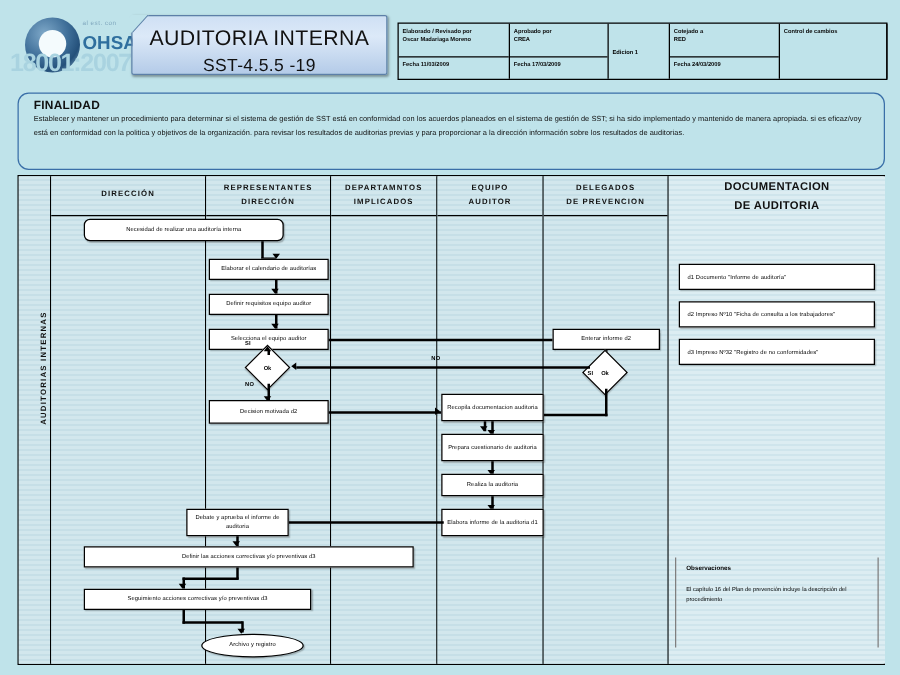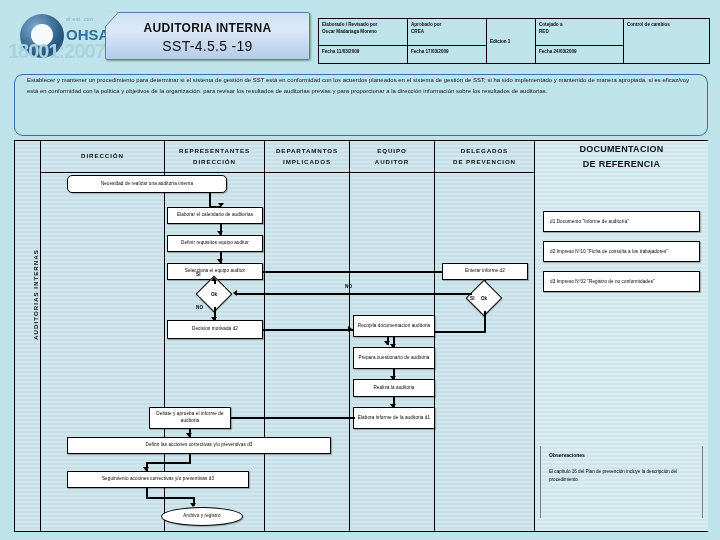--- a/index.html
+++ b/index.html
@@ -46,21 +46,21 @@
     text-align:center;
     box-shadow:1px 1px 2px rgba(0,0,0,.35);
   }
   #title-box .fold {
     position:absolute; left:-1px; top:-1px; width:14px; height:14px;
     background:#bfe3ea;
     border-right:1px solid #5d7fa8;
     transform:skewX(-42deg);
     transform-origin:top left;
   }
-  #title-box .t1 { margin-top:8px; font-size:12px; font-weight:bold; color:#111; letter-spacing:.3px; }
+  #title-box .t1 { margin-top:8px; font-size:17px; font-weight:normal; color:#111; letter-spacing:.3px; }
   #title-box .t2 { margin-top:3px; font-size:14px; color:#111; letter-spacing:.3px; }
 
   
   #meta { position:absolute; left:318px; top:18px; width:392px; height:46px;
           border:1px solid #000; background:#bfe3ea; }
   #meta .col { position:absolute; top:0; bottom:0; border-right:1px solid #000; }
   #meta .cell { font-size:4.6px; color:#0a0a0a; padding:3px 3px 0 3px; line-height:1.45;
                 font-weight:bold; white-space:nowrap; }
   #meta .hr { position:absolute; left:0; right:0; top:26px; border-top:1px solid #000; }
 
@@ -224,20 +224,21 @@
       <div class="cell" style="position:absolute;top:27px;">Fecha  24/03/2009</div>
     </div>
 
     <div class="col last" id="c5">
       <div class="cell">Control de cambios</div>
     </div>
   </div>
 </div>
 
 <div id="finalidad">
+  <h2>FINALIDAD</h2>
   <p>Establecer y mantener un procedimiento para determinar si el sistema de gestión de SST está en conformidad con los acuerdos planeados en el sistema de gestión de SST; si ha sido implementado y mantenido de manera apropiada. si es eficaz/voy está en conformidad con la politica y objetivos de la organización.  para revisar los resultados de auditorias previas y para proporcionar a la dirección información sobre los resultados de  auditorias.</p>
 </div>
 
 <div id="watermark">
   <div>OHSAS</div>
   <div class="l2">18001:2007</div>
 </div>
 
 <div id="grid">
 
@@ -259,21 +260,21 @@
   <div class="lane" id="lane4">
     <div class="lane-head" style="white-space:pre-line">EQUIPO
 AUDITOR</div>
   </div>
   <div class="lane" id="lane5">
     <div class="lane-head" style="white-space:pre-line">DELEGADOS
 DE PREVENCION</div>
   </div>
   <div class="lane doc last" id="lane6">
     <div class="lane-head big" style="white-space:pre-line;border-bottom:none">DOCUMENTACION
-DE REFERENCIA</div>
+DE AUDITORIA</div>
 
     <div class="docref" style="top:70px">d1  Documento "Informe de auditoría"</div>
     <div class="docref" style="top:100px">d2  Impreso Nº10 "Ficha de consulta a los trabajadores"</div>
     <div class="docref" style="top:130px">d3  Impreso Nº32 "Registro de no conformidades"</div>
 
     <div id="obs">
       <div class="ttl">Observaciones</div>
       <div class="txt">El capítulo 16  del  Plan de prevención incluye la descripción del procedimiento</div>
     </div>
   </div>

